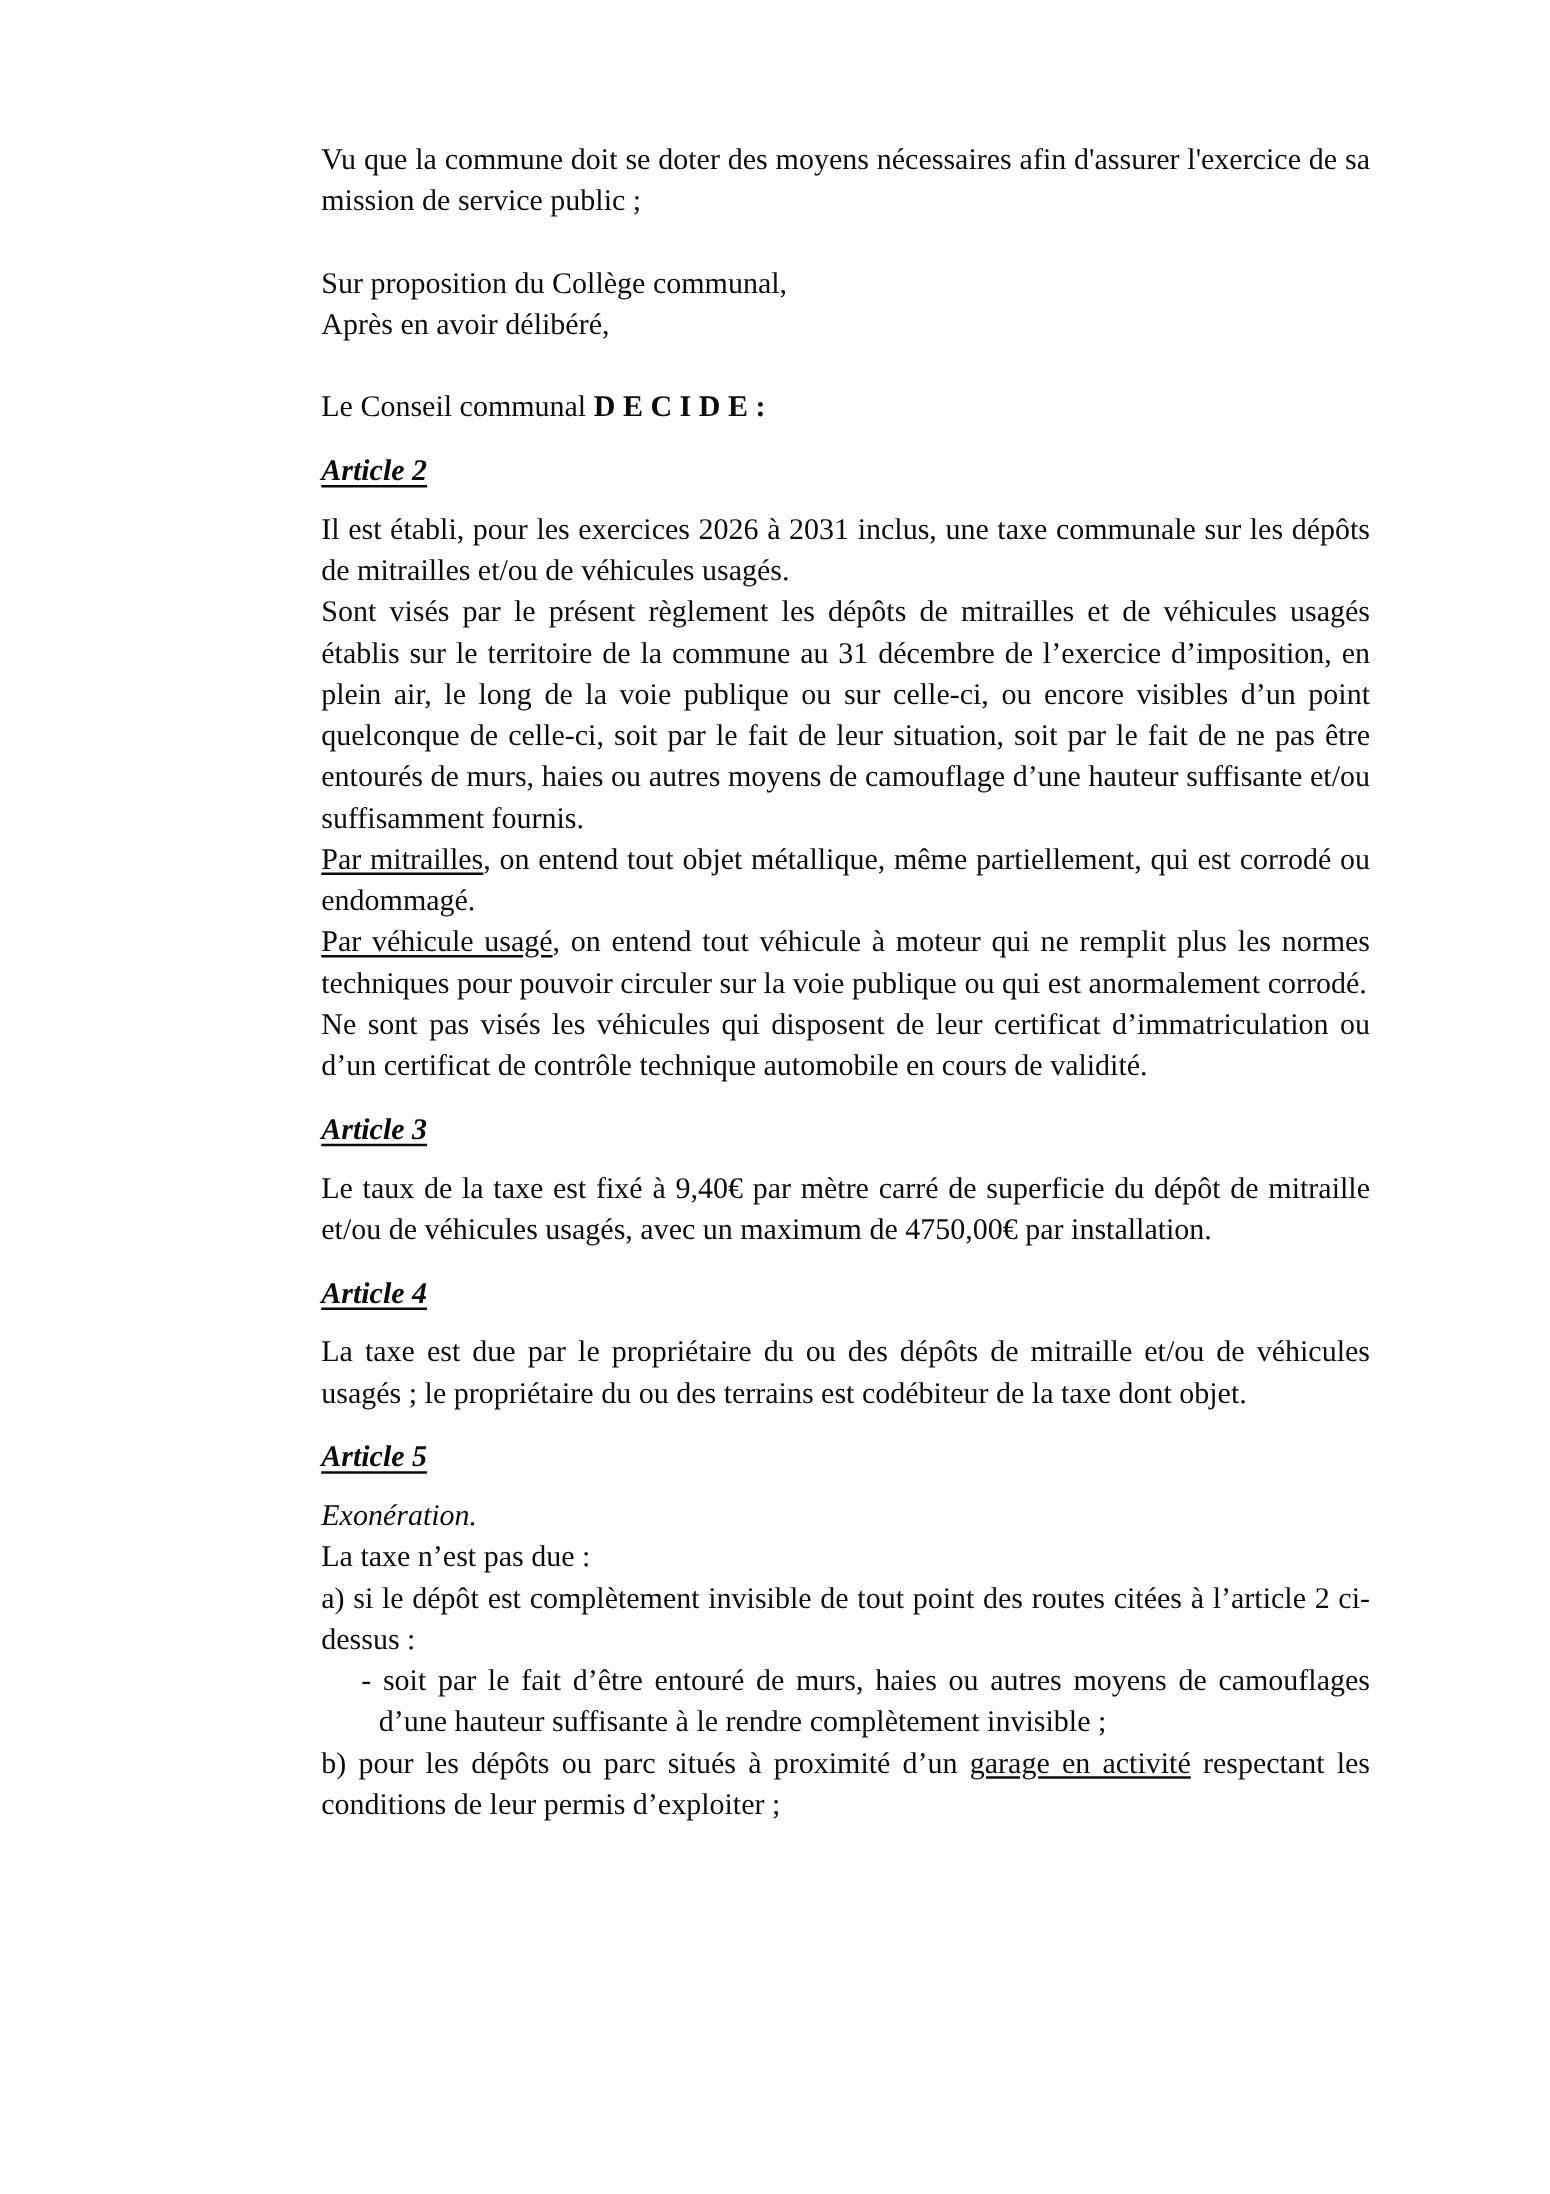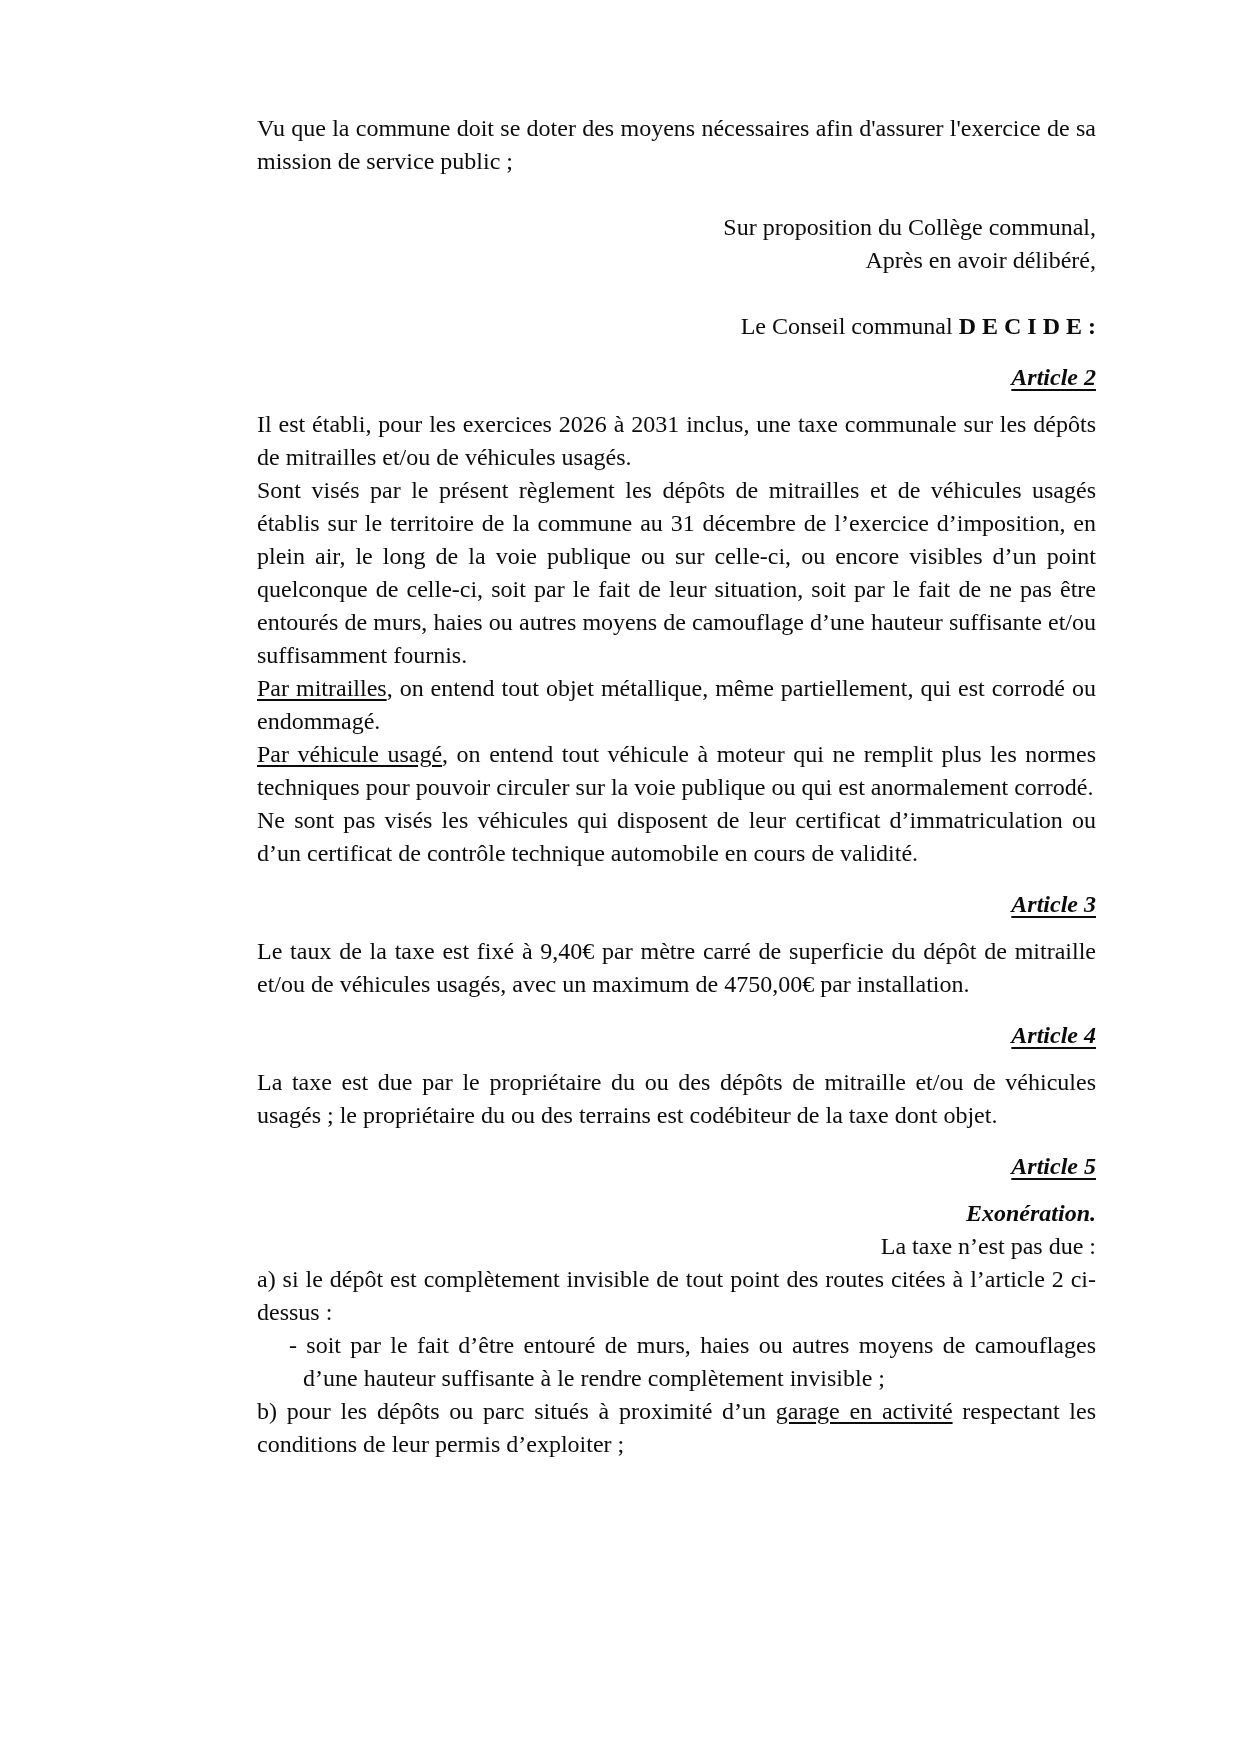--- a/index.html
+++ b/index.html
@@ -13,35 +13,35 @@
     height: 1755px;
     background: #ffffff;
     box-sizing: border-box;
     padding: 112px 144px 40px 257px;
     font-family: "Liberation Serif", "DejaVu Serif", serif;
     font-size: 24px;
     line-height: 33px;
     color: #0c0c0c;
     overflow: hidden;
   }
-  p { margin: 0; text-align: right; }
+  p { margin: 0; }
   .justify {
     text-align: justify;
     text-justify: inter-word;
   }
   .block-gap { margin-bottom: 33px; }
   .article-heading {
     font-weight: bold;
     font-style: italic;
     text-decoration: underline;
     text-underline-offset: 4px;
     margin: 18px 0 14px 0;
   }
   .bold { font-weight: bold; }
-  .bold-italic { font-weight: bold; font-style: italic; margin-left: 24px; }
+  .bold-italic { font-weight: normal; font-style: italic; }
   .u { text-decoration: underline; text-underline-offset: 3px; margin-top: 40px; }
   .dash-item {
     padding-left: 46px;
     text-indent: -14px;
     text-align: justify;
   }
 </style>
 </head>
 <body>
 

